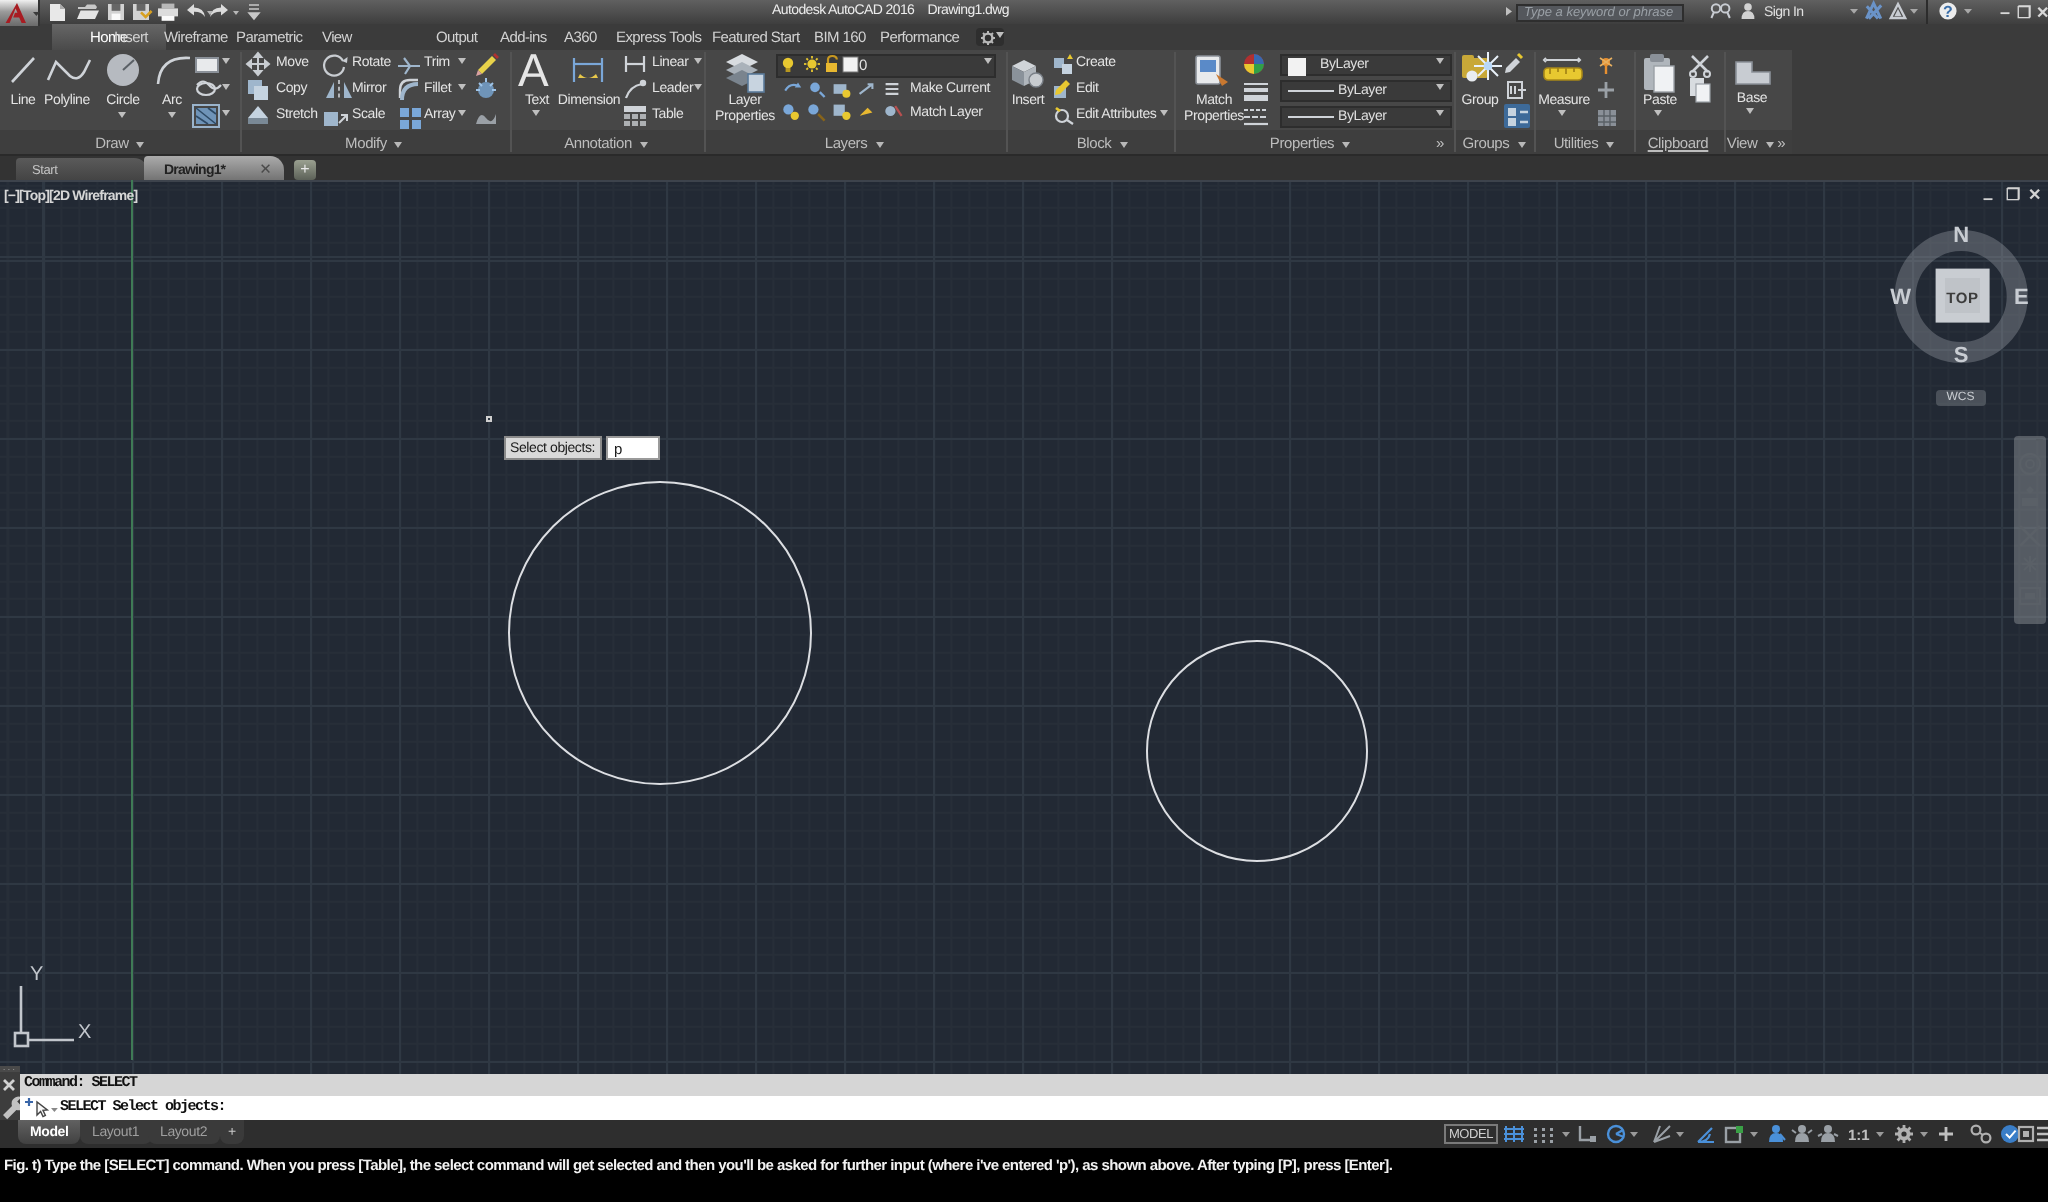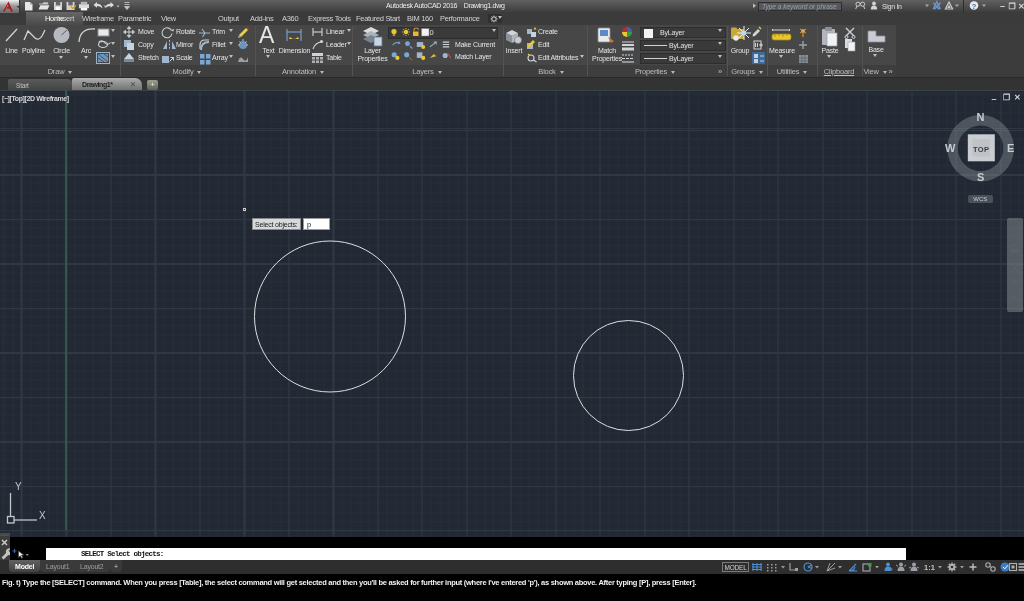--- a/index.html
+++ b/index.html
@@ -69,22 +69,22 @@
 #viewcube { position:absolute; left:935px; top:10px; width:95px; height:105px; }
 #wcs { position:absolute; left:968px; top:104.5px; width:24.5px; height:8.5px; background:rgba(150,154,160,0.35);
   border-radius:2px; color:#c9cdd2; font-size:6px; line-height:8.5px; text-align:center; }
 #navbar { position:absolute; left:1007px; top:128px; width:16px; height:94px;
   background:rgba(148,152,158,0.45); border-radius:2px; }
 
 
 #cmdstrip { position:absolute; left:0; top:536px; width:10px; height:24px; background:#3d3d3d; color:#ccc;}
 #cmdrow1 { position:absolute; left:10px; top:537px; width:1014px; height:10.5px; background:#d6d6d6;
   font-family:"Liberation Mono",monospace; font-size:7.5px; letter-spacing:-0.75px; font-weight:bold; color:#111; line-height:11px; padding-left:2px;}
-#cmdrow2 { position:absolute; left:10px; top:547.5px; width:860px; height:12.5px; background:#ffffff;
-  font-family:"Liberation Mono",monospace; font-size:7.5px; letter-spacing:-0.75px; font-weight:bold; color:#111; line-height:13px; padding-left:35px;margin-left:36px;}
+#cmdrow2 { position:absolute; left:10px; top:547.5px; width:1014px; height:12.5px; background:#ffffff;
+  font-family:"Liberation Mono",monospace; font-size:7.5px; letter-spacing:-0.75px; font-weight:bold; color:#111; line-height:13px; padding-left:20px;}
 
 
 #statusbar { position:absolute; left:0; top:560px; width:1024px; height:14px; background:#2e2e2e; }
 .ltab { position:absolute; top:0; height:12px; font-size:7px; letter-spacing:-0.2px; line-height:13px; color:#9f9f9f;
   background:#3a3a3a; border-radius:0 0 4px 4px; padding:0 6px; }
 .ltab.active { background:linear-gradient(#616161,#414141); color:#fff; font-weight:bold;}
 #modelbox { position:absolute; left:722px; top:2px; width:27px; height:10px; border:1px solid #7a7a7a;
   color:#cfcfcf; font-size:6.5px; letter-spacing:-0.2px; line-height:9px; text-align:center; }
 #statusicons { position:absolute; left:0; top:0; }
 
@@ -606,20 +606,21 @@
       <rect x="3" y="76" width="10" height="8" fill="none" stroke="#5a6067" stroke-width="1.2"></rect>
       <rect x="5.5" y="78.5" width="5" height="3" fill="#5a6067"></rect>
     </svg></div>
   </div>
 
   <div id="cmdstrip"><svg width="10" height="24" viewBox="0 0 10 24">
     <path d="M2 4 l5 5 M7 4 l-5 5" stroke="#d0d0d0" stroke-width="1.4"></path>
     <path d="M1.5 21.5 l4.5 -4.5 q-0.8 -2.8 1.6 -4.2 q1.7 -0.9 3.2 -0.2 l-2.2 2.2 l1.8 1.8 l2.2 -2.2 q0.6 1.8 -0.6 3.4 q-1.4 1.8 -3.8 1.2 l-4.6 4.6 Z" fill="#c2c2c2"></path>
   </svg></div>
   <div style="position:absolute;left:0px;top:533px;width:10px;height:3px;background:#4a4a4a;color:#999;font-size:5px;line-height:2px;text-align:center;letter-spacing:1px;">...</div>
+  <div id="cmdrow1">Command: SELECT</div>
   <div id="cmdrow2">SELECT Select objects:</div>
   <svg style="position:absolute;left:11px;top:548px;" width="18" height="12" viewBox="0 0 18 12">
     <path d="M3.5 1 v4 M1.5 3 h4" stroke="#3a66a8" stroke-width="1.1"></path>
     <path d="M7.5 3 l0 6.5 l1.8 -1.8 l1.2 2.6 l1.2 -0.6 l-1.2 -2.5 l2.2 -0.2 Z" fill="#f8f8f8" stroke="#444" stroke-width="0.7"></path>
     <path d="M14.5 6 l1.7 2 l1.7 -2 Z" fill="#888"></path>
   </svg>
 
   <div id="statusbar">
     <div class="ltab active" style="left:9px;">Model</div>
     <div class="ltab" style="left:40px;">Layout1</div>

